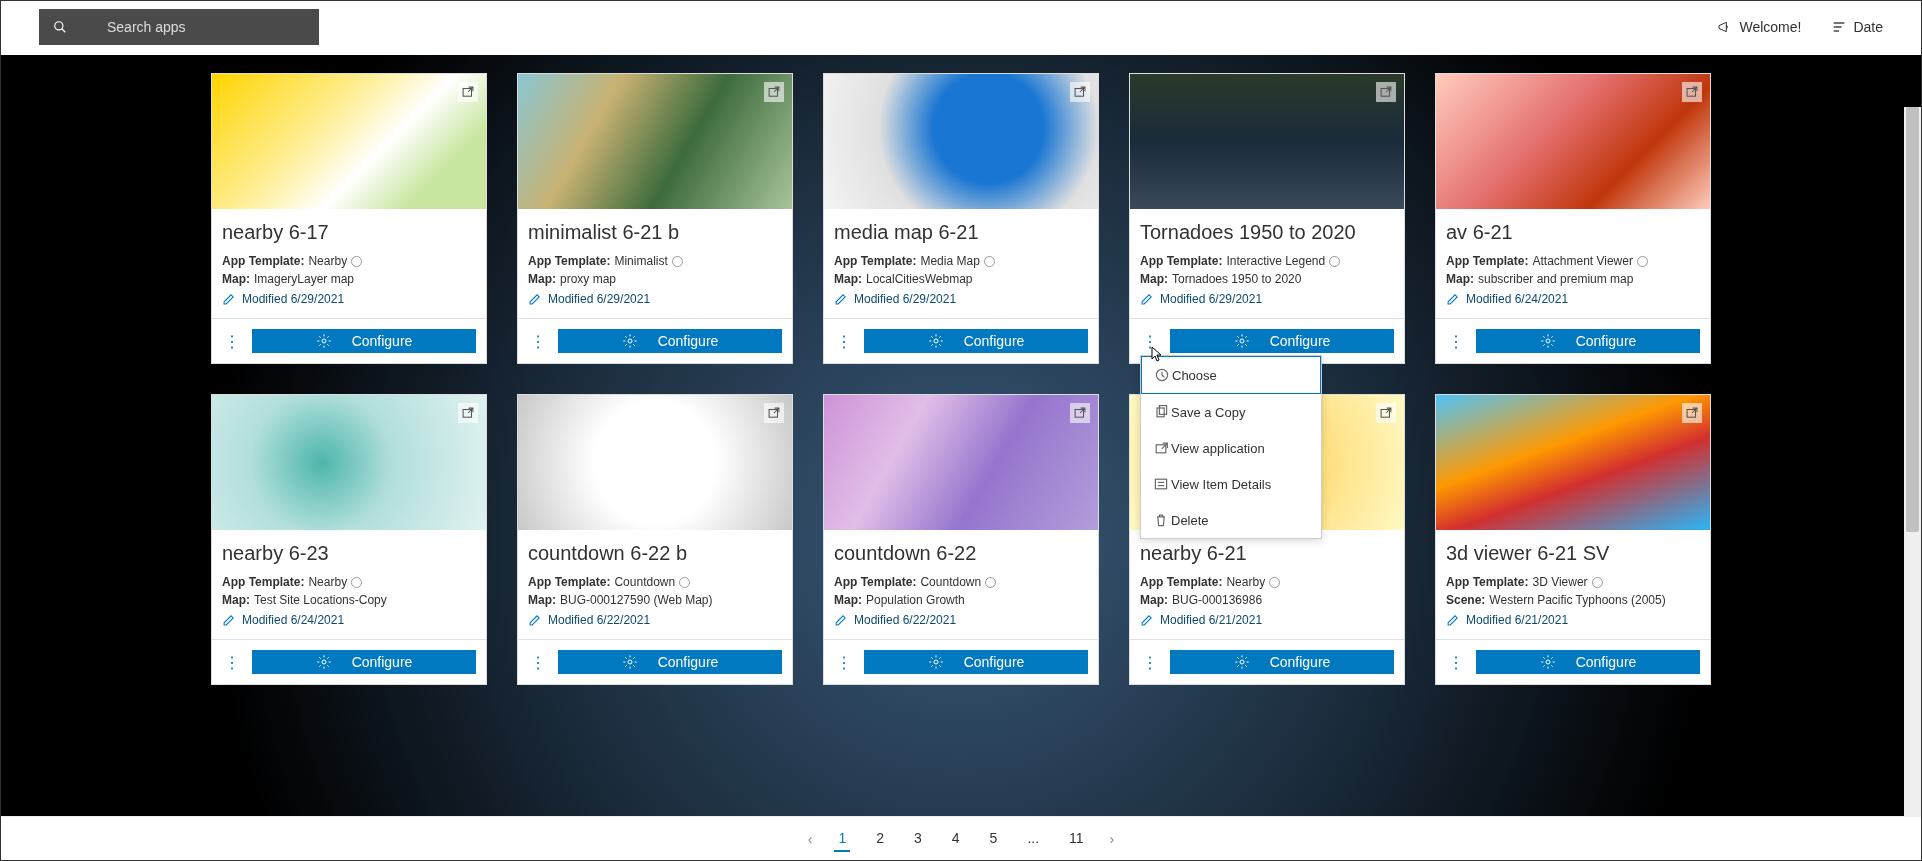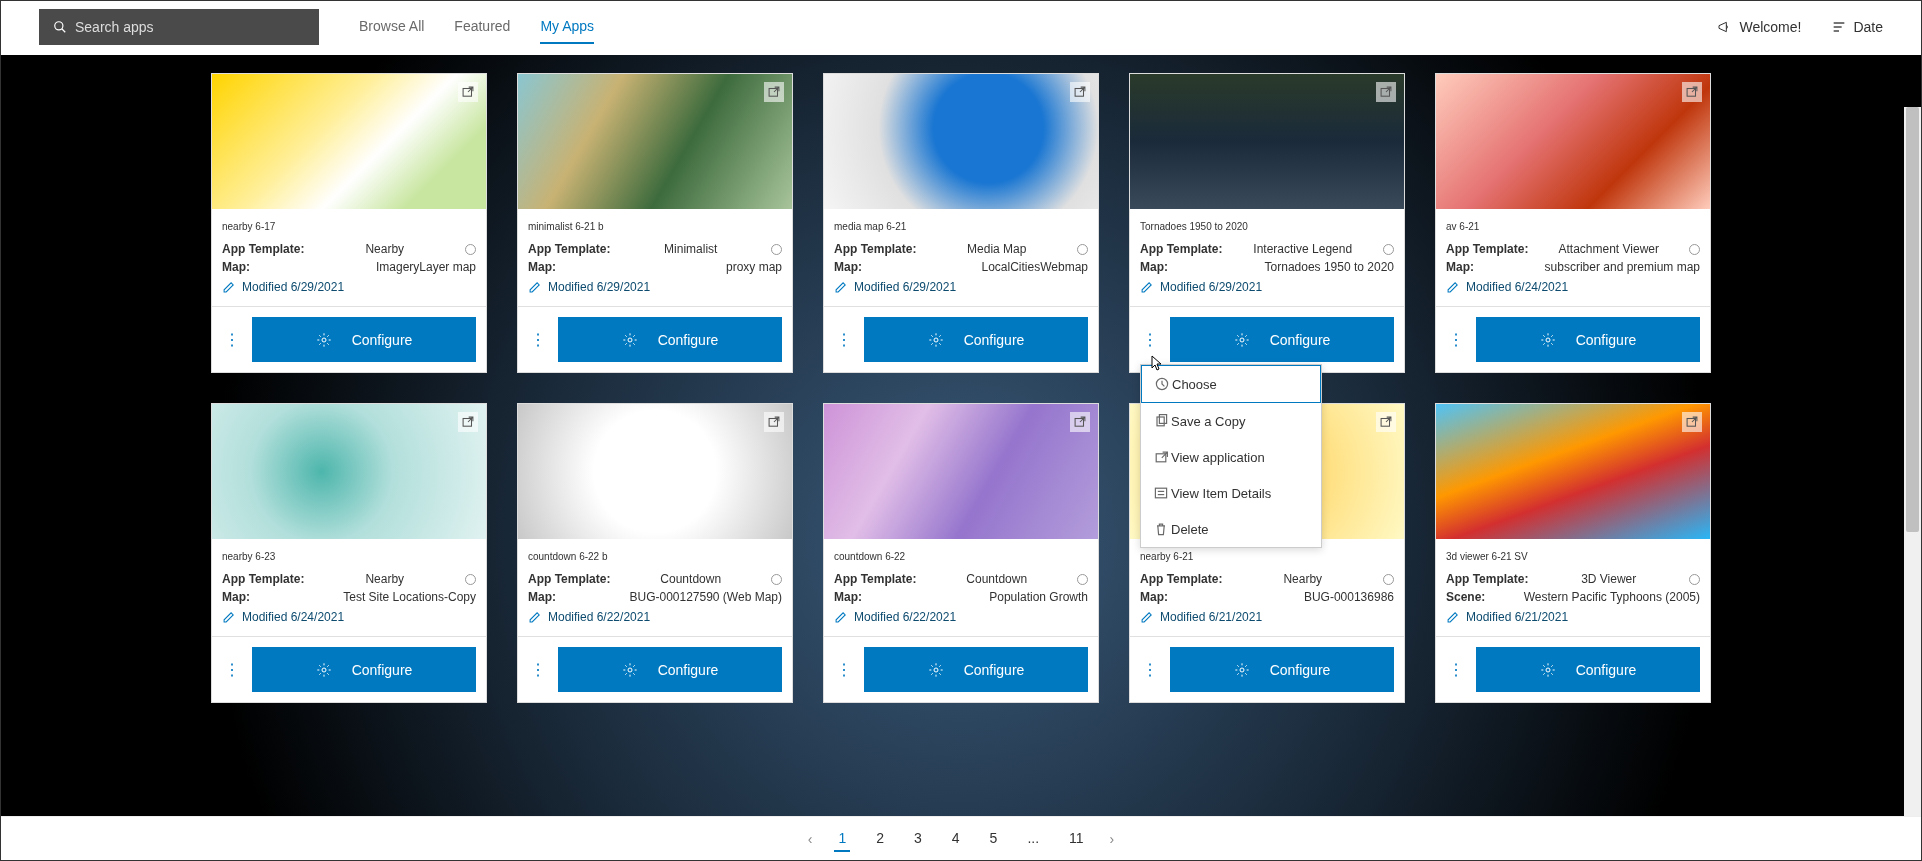--- a/index.html
+++ b/index.html
@@ -4,42 +4,42 @@
 <style>
 * { box-sizing: border-box; margin: 0; padding: 0; }
 body { font-family: "Avenir Next", "Helvetica Neue", Arial, sans-serif; font-size: 14px; color: #323232; background: #fff; }
 .app-frame { border: 1px solid #333; width: 100%; height: 861px; display: flex; flex-direction: column; overflow: hidden; position: relative; }
 .header { padding: 8px 38px 0; background: #fff; }
 .title-row { display: flex; align-items: center; gap: 10px; margin-bottom: 10px; }
 .logo { width: 18px; height: 18px; }
 .app-title { font-size: 20px; font-weight: 400; }
 .toolbar-row { display: flex; align-items: center; justify-content: space-between; padding-bottom: 10px; }
 .toolbar-left { display: flex; align-items: center; gap: 40px; }
-.search-box { background: #4a4a4a; color: #fff; display: flex; align-items: center; padding: 0 14px; width: 280px; height: 36px; }
+.search-box { background: #4a4a4a; color: #fff; display: flex; align-items: center; padding: 0 14px; width: 280px; height: 36px; gap: 32px; }
 .search-box input { background: transparent; border: none; color: #fff; font-size: 14px; outline: none; flex: 1; margin-left: 8px; }
 .search-box input::placeholder { color: #ddd; }
 .nav-tabs { display: flex; gap: 30px; }
 .nav-tab { color: #6a6a6a; font-size: 14px; padding: 8px 0; cursor: pointer; border-bottom: 2px solid transparent; }
 .nav-tab.active { color: #0079c1; border-bottom-color: #0079c1; }
 .toolbar-right { display: flex; align-items: center; gap: 30px; color: #323232; font-size: 14px; }
 .toolbar-right-item { display: flex; align-items: flex-start; gap: 6px; cursor: pointer; }
 .content-wrap { flex: 1; background: radial-gradient(circle at 50% 60%, #3a5a7a 0%, #1a2a3a 40%, #000 70%); padding: 18px 30px; overflow: auto; position: relative; }
 .grid { display: grid; grid-template-columns: repeat(5, 1fr); gap: 30px; max-width: 1500px; margin: 0 auto; }
 .card { background: #fff; border: 1px solid #ddd; display: flex; flex-direction: column; overflow: visible; position: relative; }
 .thumb { height: 135px; background: #ccc; position: relative; }
 .thumb-open { position: absolute; top: 8px; right: 8px; width: 20px; height: 20px; background: rgba(255,255,255,0.6); display: flex; align-items: center; justify-content: center; cursor: pointer; }
 .card-body { padding: 12px 10px; flex: 1; }
-.card-title { font-size: 10px; font-weight: 400; color: #323232; margin-bottom: 10px; }
-.card-line { font-size: 12px; color: #323232; margin-bottom: 4px; display: flex; align-items: center; gap: 4px; justify-content: space-between; }
+.card-title { font-size: 20px; font-weight: 400; color: #323232; margin-bottom: 10px; }
+.card-line { font-size: 12px; color: #323232; margin-bottom: 4px; display: flex; align-items: center; gap: 4px; }
 .card-line b { font-weight: 600; }
 .info-circle { display: inline-block; width: 11px; height: 11px; border: 1px solid #999; border-radius: 50%; }
 .modified-row { display: flex; align-items: center; gap: 6px; color: #0c4a6e; font-size: 12px; margin-top: 6px; }
 .card-footer { border-top: 1px solid #e0e0e0; display: flex; align-items: center; padding: 10px; gap: 10px; }
 .more-btn { color: #0079c1; width: 20px; display: flex; justify-content: center; cursor: pointer; font-size: 16px; }
-.configure-btn { flex: 1; background: #0079c1; color: #fff; border: none; height: 45px; display: flex; align-items: center; justify-content: center; gap: 20px; font-size: 14px; cursor: pointer; }
+.configure-btn { flex: 1; background: #0079c1; color: #fff; border: none; height: 24px; display: flex; align-items: center; justify-content: center; gap: 20px; font-size: 14px; cursor: pointer; }
 .pagination { position: absolute; bottom: 0; left: 0; right: 0; background: #fff; height: 44px; display: flex; align-items: center; justify-content: center; gap: 22px; font-size: 14px; color: #323232; border-top: 1px solid #eee; }
 .page-btn { cursor: pointer; padding: 4px 4px; }
 .page-btn.active { color: #0079c1; border-bottom: 2px solid #0079c1; }
 .page-arrow { color: #888; cursor: pointer; }
 .dropdown { position: absolute; background: #fff; border: 1px solid #ccc; box-shadow: 0 2px 8px rgba(0,0,0,0.15); width: 182px; z-index: 100; }
 .dropdown-item { display: flex; align-items: center; gap: 2px; padding: 10px 12px; font-size: 13px; cursor: pointer; }
 .dropdown-item.hl { border: 1px solid #0079c1; }
 .dd-icon { width: 16px; height: 16px; display: flex; align-items: center; justify-content: center; color: #6a6a6a; }
 .cursor { position: absolute; width: 16px; height: 20px; z-index: 200; pointer-events: none; }
 .scrollbar-track { position: absolute; right: 0; top: 106px; bottom: 44px; width: 17px; background: #f0f0f0; }
@@ -64,25 +64,20 @@
   <div class="header">
     <div class="toolbar-row">
       <div class="toolbar-left">
         <div class="search-box">
           <svg width="14" height="14" viewBox="0 0 24 24">
               <circle cx="10" cy="10" r="7" stroke="#fff" stroke-width="2" fill="none"></circle>
               <line x1="15" y1="15" x2="21" y2="21" stroke="#fff" stroke-width="2"></line>
             </svg>
           <input type="text" placeholder="Search apps" style="">
         </div>
-        <div class="nav-tabs" id="nav-tabs">
-            <div class="nav-tab">Browse All</div>
-            <div class="nav-tab">Featured</div>
-            <div class="nav-tab active">My Apps</div>
-          </div>
       </div>
       <div class="toolbar-right">
         <div class="toolbar-right-item">
           <svg width="16" height="16" viewBox="0 0 24 24">
               <path d="M3 10 L14 5 L14 19 L3 14 Z M14 9 A4 4 0 0 1 14 15" stroke="#323232" stroke-width="1.5" fill="none"></path>
             </svg>
           <span>Welcome!</span>
         </div>
         <div class="toolbar-right-item">
           <svg width="16" height="16" viewBox="0 0 24 24">

